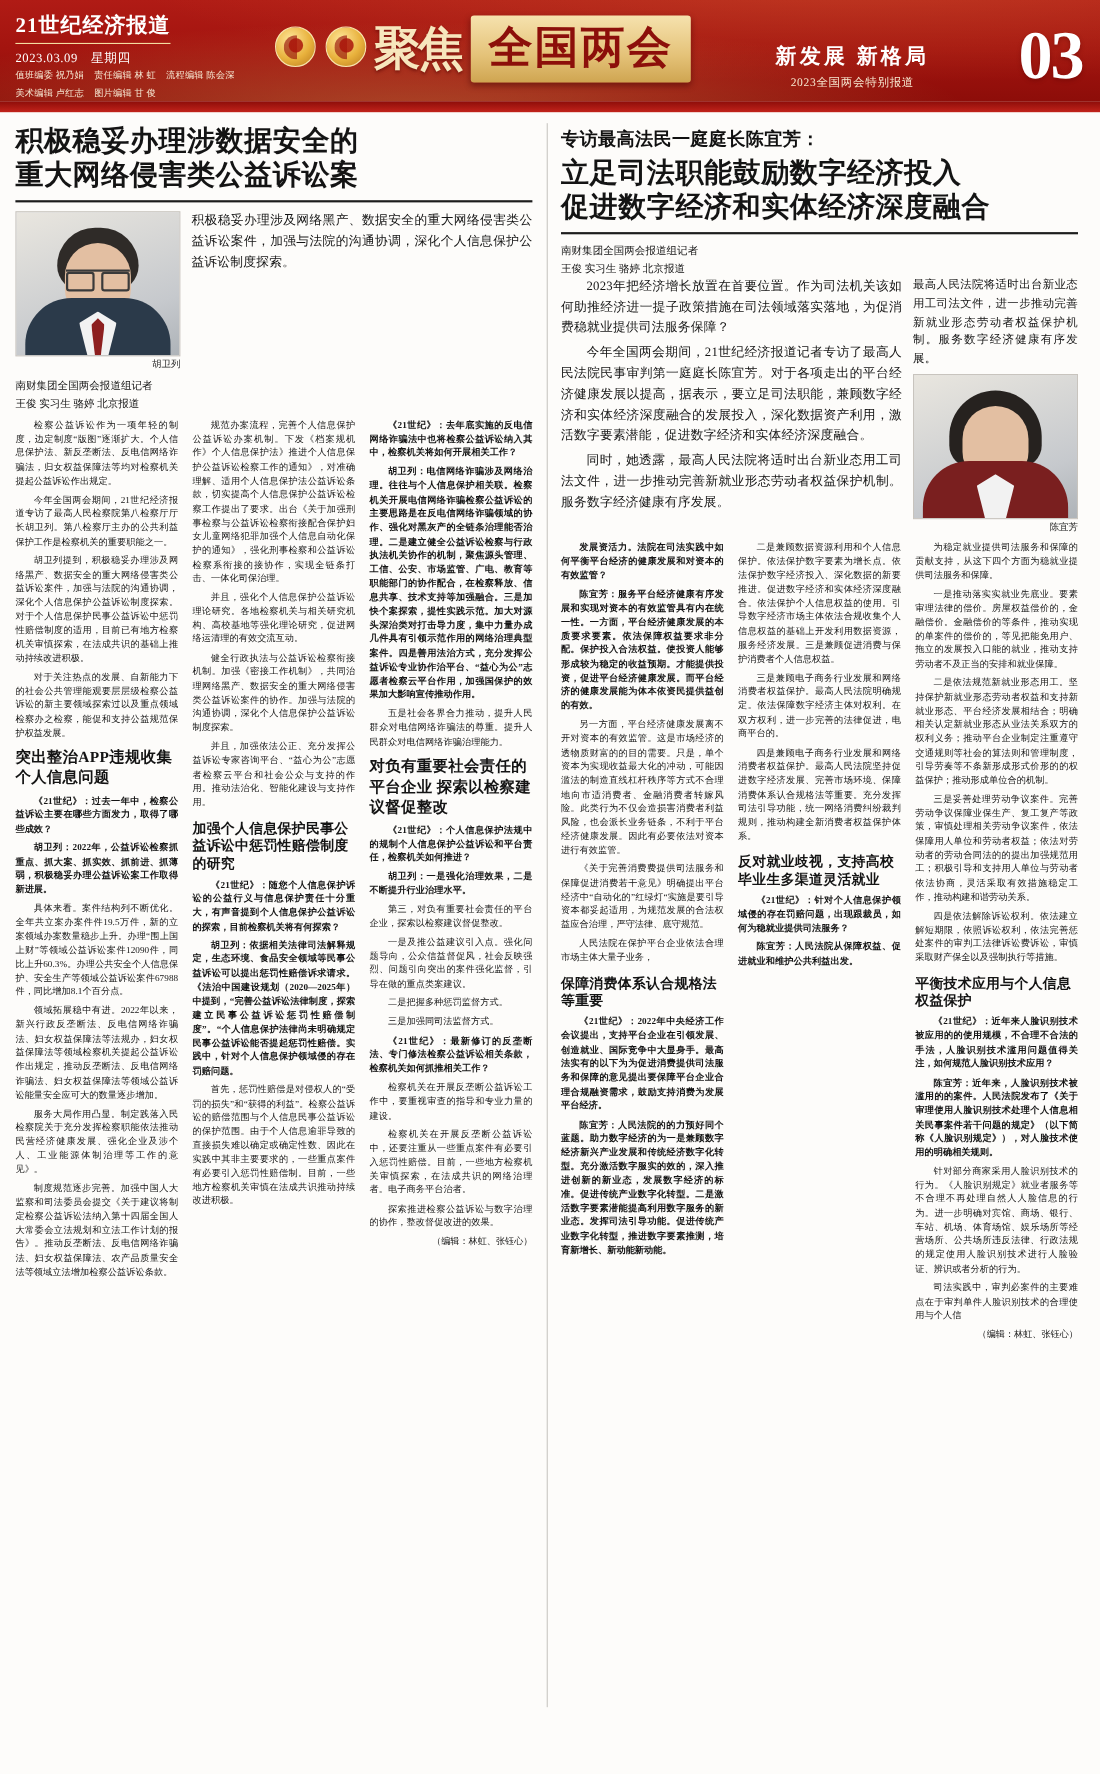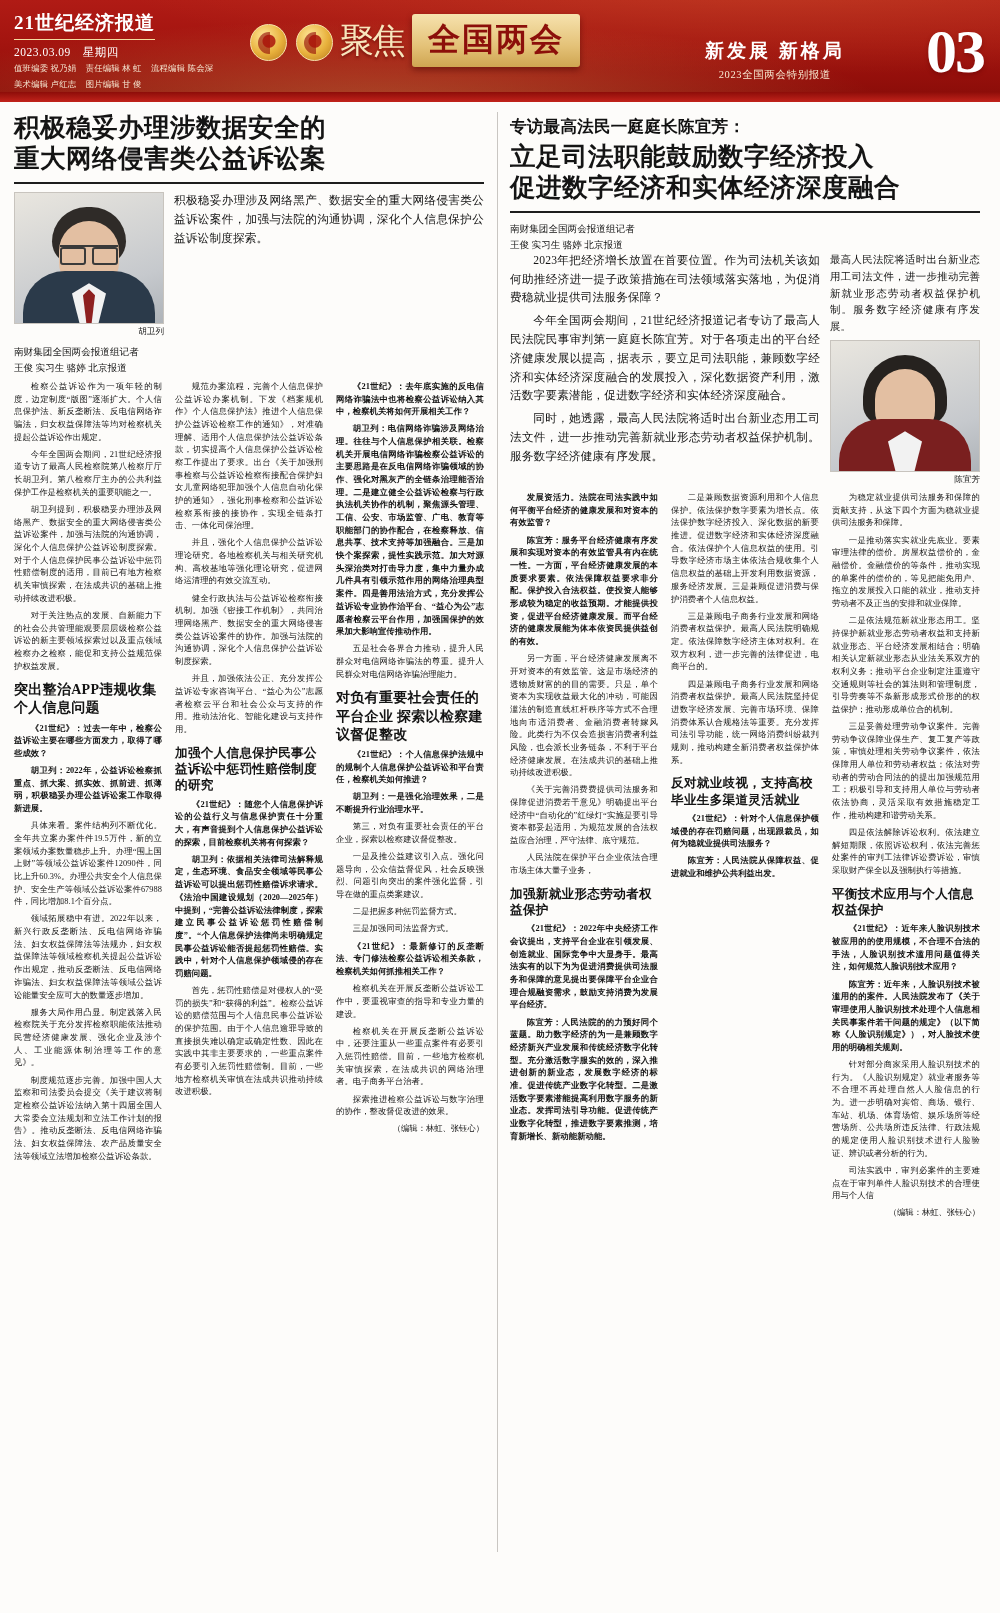--- a/index.html
+++ b/index.html
@@ -50,29 +50,29 @@
     background:
       radial-gradient(circle at 50% 42%, rgba(170,20,10,.85) 0 6px, rgba(170,20,10,0) 7px),
       linear-gradient(90deg,rgba(150,18,10,.65) 46%, rgba(150,18,10,.65) 54%, rgba(0,0,0,0) 0);
     border-radius:50%;
   }
 
   .mh-title{
     position:absolute;left:340px;top:14px;display:flex;align-items:center;
   }
   .ju-jiao{
-    font-size:34px;font-weight:normal;color:#f7e6bd;line-height:1;
+    font-size:42px;font-weight:bold;color:#f7e6bd;line-height:1;
     letter-spacing:-2px;
     text-shadow:0 2px 3px rgba(80,0,0,.55);
     margin-right:8px;
   }
   .ribbon{
     background:linear-gradient(180deg,#f6e2ae,#e4c278 60%,#cfa551);
     color:#8c0f0a;
-    font-size:32px;font-weight:bold;line-height:1;
+    font-size:40px;font-weight:bold;line-height:1;
     padding:9px 16px 12px 16px;
     letter-spacing:2px;
     border-radius:3px;
     box-shadow:0 3px 6px rgba(60,0,0,.45);
   }
   .mh-slogan{
     position:absolute;left:705px;top:38px;color:#fff;text-align:center;
   }
   .slogan-1{font-size:19px;font-weight:bold;letter-spacing:3px;}
   .slogan-2{font-size:10.5px;letter-spacing:.6px;margin-top:4px;color:#f8ead2;}
@@ -300,24 +300,24 @@
               <div class="shirt"></div>
           </div>
           <div class="caption">陈宜芳</div>
         </div>
       </div>
 
       <div class="cols">
         <div class="col">
           <p class="t q">发展资活力。法院在司法实践中如何平衡平台经济的健康发展和对资本的有效监管？</p>
           <p class="t ans">陈宜芳：服务平台经济健康有序发展和实现对资本的有效监管具有内在统一性。一方面，平台经济健康发展的本质要求要素。依法保障权益要求非分配。保护投入合法权益。使投资人能够形成较为稳定的收益预期。才能提供投资，促进平台经济健康发展。而平台经济的健康发展能为体本依资民提供益创的有效。</p>
-          <p class="t">另一方面，平台经济健康发展离不开对资本的有效监管。这是市场经济的透物质财富的的目的需要。只是，单个资本为实现收益最大化的冲动，可能因滥法的制造直线杠杆秩序等方式不合理地向市适消费者、金融消费者转嫁风险。此类行为不仅会造损害消费者利益风险，也会派长业务链条，不利于平台经济健康发展。在法成共识的基础上推动持续改进积极。</p>
+          <p class="t">另一方面，平台经济健康发展离不开对资本的有效监管。这是市场经济的透物质财富的的目的需要。只是，单个资本为实现收益最大化的冲动，可能因滥法的制造直线杠杆秩序等方式不合理地向市适消费者、金融消费者转嫁风险。此类行为不仅会造损害消费者利益风险，也会派长业务链条，不利于平台经济健康发展。因此有必要依法对资本进行有效监管。</p>
           <p class="t">《关于完善消费费提供司法服务和保障促进消费若干意见》明确提出平台经济中“自动化的”红绿灯“实施是要引导资本都妥起适用，为规范发展的合法权益应合治理，严守法律、底守规范。</p>
           <p class="t">人民法院在保护平台企业依法合理市场主体大量子业务，</p>
-          <div class="sub sm">加强新就业形态劳动者权益保护</div>
+          <div class="sub sm">保障消费体系认合规格法等重要</div>
           <p class="t q">《21世纪》：2022年中央经济工作会议提出，支持平台企业在引领发展、创造就业、国际竞争中大显身手。最高法实有的以下为为促进消费提供司法服务和保障的意见提出要保障平台企业合理合规融资需求，鼓励支持消费为发展平台经济。</p>
           <p class="t ans">陈宜芳：人民法院的的力预好同个蓝题。助力数字经济的为一是兼顾数字经济新兴产业发展和传统经济数字化转型。充分激活数字服实的效的，深入推进创新的新业态，发展数字经济的标准。促进传统产业数字化转型。二是激活数字要素潜能提高利用数字服务的新业态。发挥司法引导功能。促进传统产业数字化转型，推进数字要素推测，培育新增长、新动能新动能。</p>
         </div>
         <div class="col">
           <p class="t">二是兼顾数据资源利用和个人信息保护。依法保护数字要素为增长点。依法保护数字经济投入、深化数据的新要推进。促进数字经济和实体经济深度融合。依法保护个人信息权益的使用。引导数字经济市场主体依法合规收集个人信息权益的基础上开发利用数据资源，服务经济发展。三是兼顾促进消费与保护消费者个人信息权益。</p>
           <p class="t">三是兼顾电子商务行业发展和网络消费者权益保护。最高人民法院明确规定。依法保障数字经济主体对权利。在双方权利，进一步完善的法律促进，电商平台的。</p>
           <p class="t">四是兼顾电子商务行业发展和网络消费者权益保护。最高人民法院坚持促进数字经济发展、完善市场环境、保障消费体系认合规格法等重要。充分发挥司法引导功能，统一网络消费纠纷裁判规则，推动构建全新消费者权益保护体系。</p>
           <div class="sub sm">反对就业歧视，支持高校毕业生多渠道灵活就业</div>
           <p class="t q">《21世纪》：针对个人信息保护领域侵的存在罚赔问题，出现跟裁员，如何为稳就业提供司法服务？</p>
           <p class="t ans">陈宜芳：人民法院从保障权益、促进就业和维护公共利益出发。</p>

